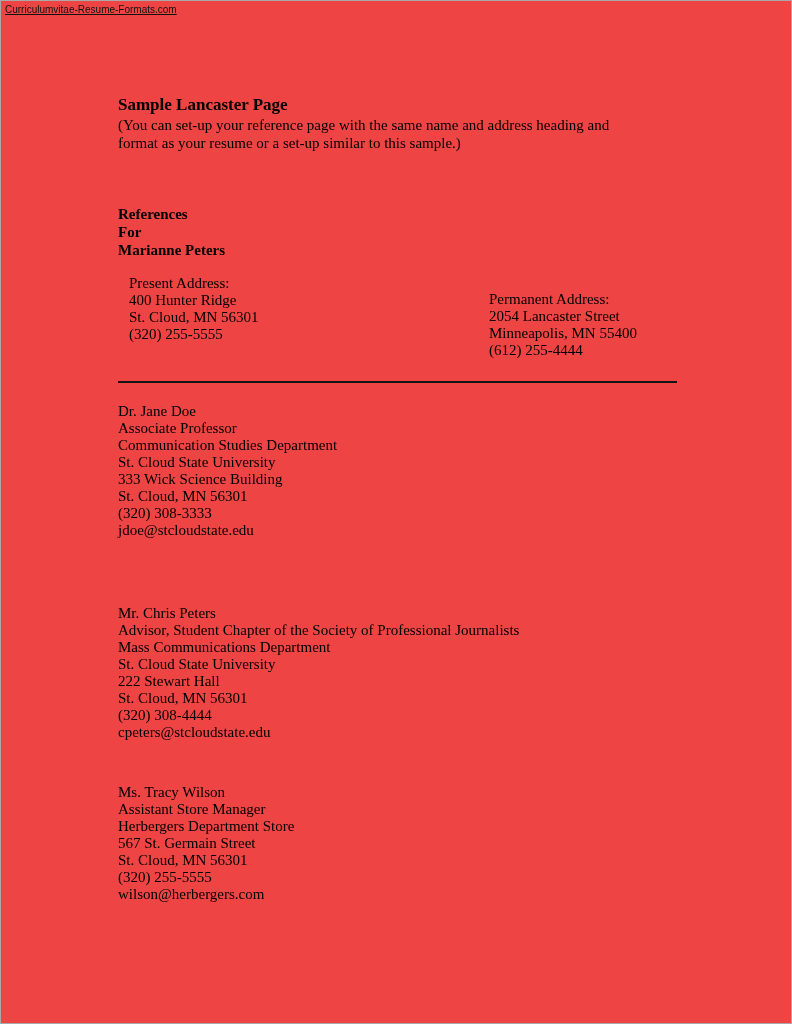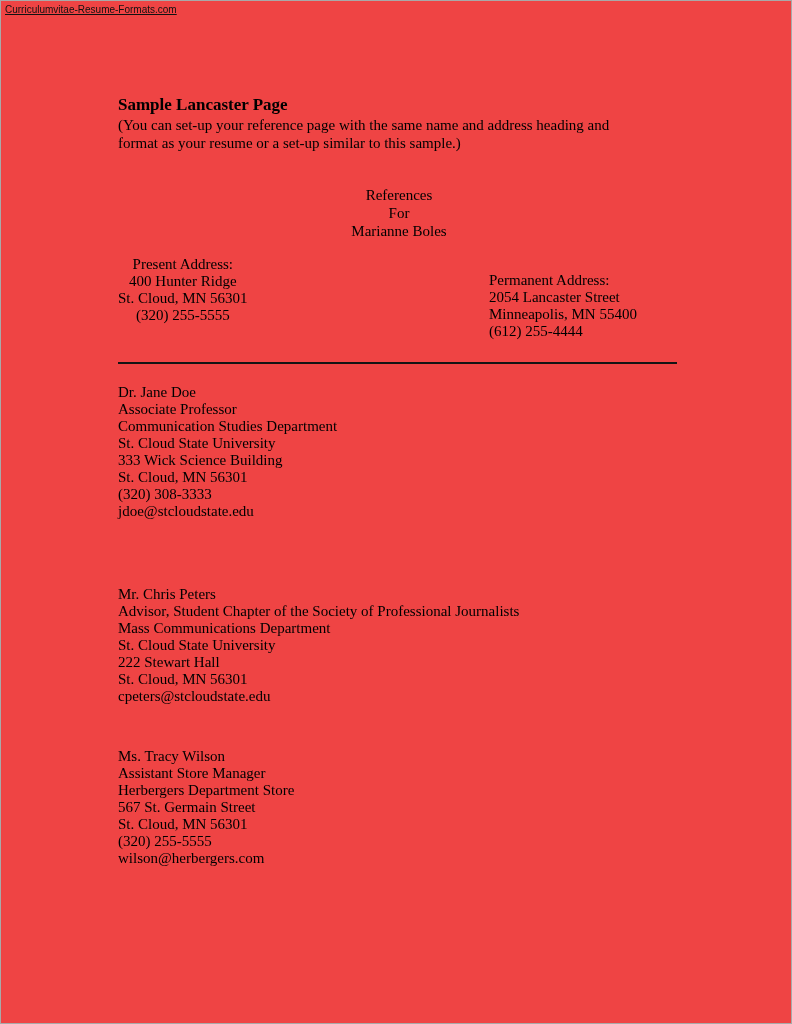--- a/index.html
+++ b/index.html
@@ -36,36 +36,35 @@
   .doc-title {
     margin: 93px 0 0 0;
     font-size: 17px;
     line-height: 22px;
     font-weight: bold;
   }
   .doc-note {
     line-height: 18px;
   }
   .title-block {
-    margin-top: 34px;
-    text-align: center;
-    font-weight: normal;
+    margin-top: 53px;
+    text-align: left;
+    font-weight: bold;
     line-height: 18px;
   }
   .addresses {
     position: relative;
     margin-top: 16px;
     line-height: 17px;
     min-height: 68px;
   }
   .addr-col-left {
     position: absolute;
-    left: 0;
+    left: 11px;
     top: 0;
-    text-align: center;
   }
   .addr-col-right {
     position: absolute;
     left: 371px;
     top: 16px;
   }
   .rule {
     margin-top: 38px;
     height: 2px;
     width: 559px;
@@ -88,21 +87,21 @@
 
   <div class="content">
 
     <div class="doc-title">Sample Lancaster Page</div>
     <div class="doc-note">(You can set-up your reference page with the same name and address heading and</div>
     <div class="doc-note">format as your resume or a set-up similar to this sample.)</div>
 
     <div class="title-block">
       <div>References</div>
       <div>For</div>
-      <div>Marianne Boles</div>
+      <div>Marianne Peters</div>
     </div>
 
     <div class="addresses">
       <div class="addr-col-left">
         <div class="line">Present Address:</div>
         <div class="line">400 Hunter Ridge</div>
         <div class="line">St. Cloud, MN 56301</div>
         <div class="line">(320) 255-5555</div>
       </div>
       <div class="addr-col-right">
@@ -126,20 +125,21 @@
       <div class="line">jdoe@stcloudstate.edu</div>
     </div>
 
     <div class="ref-block second">
       <div class="line">Mr. Chris Peters</div>
       <div class="line">Advisor, Student Chapter of the Society of Professional Journalists</div>
       <div class="line">Mass Communications Department</div>
       <div class="line">St. Cloud State University</div>
       <div class="line">222 Stewart Hall</div>
       <div class="line">St. Cloud, MN 56301</div>
+      <div class="line">(320) 308-4444</div>
       <div class="line">cpeters@stcloudstate.edu</div>
     </div>
 
     <div class="ref-block third">
       <div class="line">Ms. Tracy Wilson</div>
       <div class="line">Assistant Store Manager</div>
       <div class="line">Herbergers Department Store</div>
       <div class="line">567 St. Germain Street</div>
       <div class="line">St. Cloud, MN 56301</div>
       <div class="line">(320) 255-5555</div>

